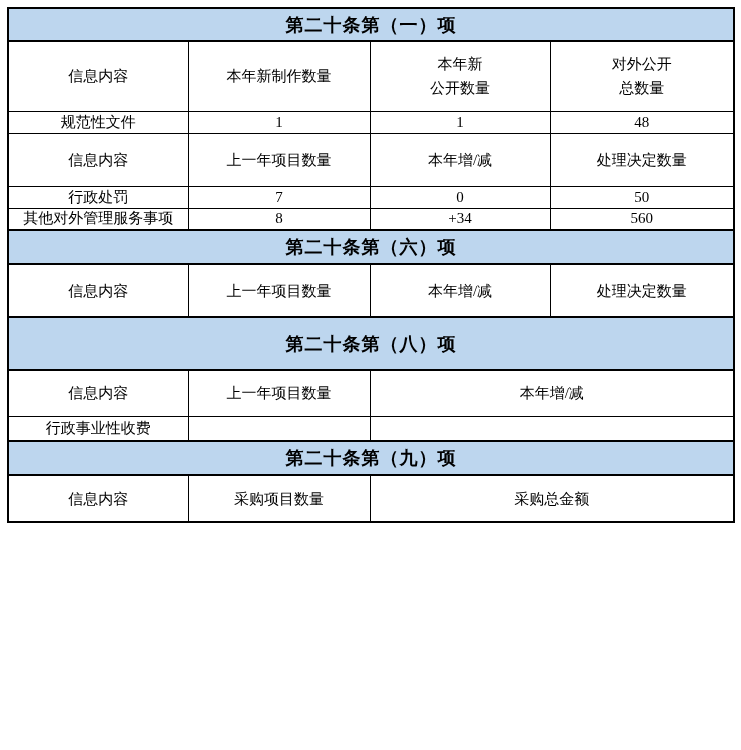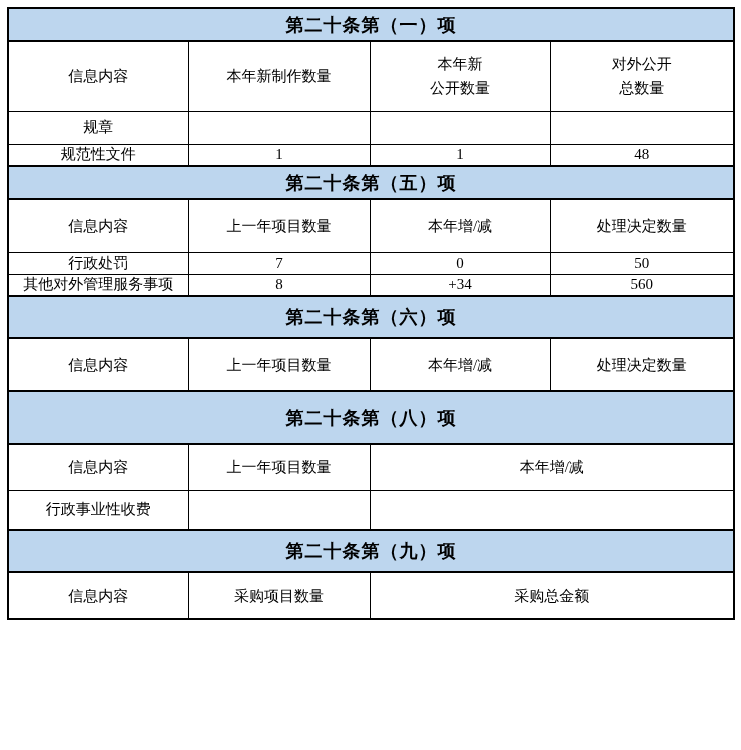--- a/index.html
+++ b/index.html
@@ -53,24 +53,24 @@
   td.val{
     font-family:"Liberation Serif","DejaVu Serif",serif;
     font-size:15px;
   }
   
   .h37{height:33px}  
   .h70{height:70px}
   .h33{height:33px}
   .h34{height:22px}
   .h53{height:53px}
-  .h38{height:42px}
+  .h38{height:34px}
   .h43{height:53px}
   .h46{height:46px}
-  .h40{height:40px}
+  .h40{height:25px}
   .h47{height:47px}
 </style>
 </head>
 <body style="background: rgb(255, 255, 255);">
 
 <div class="page-wrap">
   <table class="report">
     <colgroup>
       <col style="width:180px">
       <col style="width:182px">
@@ -83,36 +83,27 @@
         <td colspan="4">第二十条第（一）项</td>
       </tr>
       <tr class="hdr h70">
         <td>信息内容</td>
         <td>本年新制作数量</td>
         <td>本年新
 公开数量</td>
         <td>对外公开
 总数量</td>
       </tr>
-      <tr class="h33">
-        <td class="lbl">规章</td>
-        <td class="val"></td>
-        <td class="val"></td>
-        <td class="val"></td>
-      </tr>
       <tr class="h34">
         <td class="lbl">规范性文件</td>
         <td class="val">1</td>
         <td class="val">1</td>
         <td class="val">48</td>
       </tr>
 
-      <tr class="band h37">
-        <td colspan="4">第二十条第（五）项</td>
-      </tr>
       <tr class="hdr h53">
         <td>信息内容</td>
         <td>上一年项目数量</td>
         <td>本年增/减</td>
         <td>处理决定数量</td>
       </tr>
       <tr class="h34">
         <td class="lbl">行政处罚</td>
         <td class="val">7</td>
         <td class="val">0</td>

